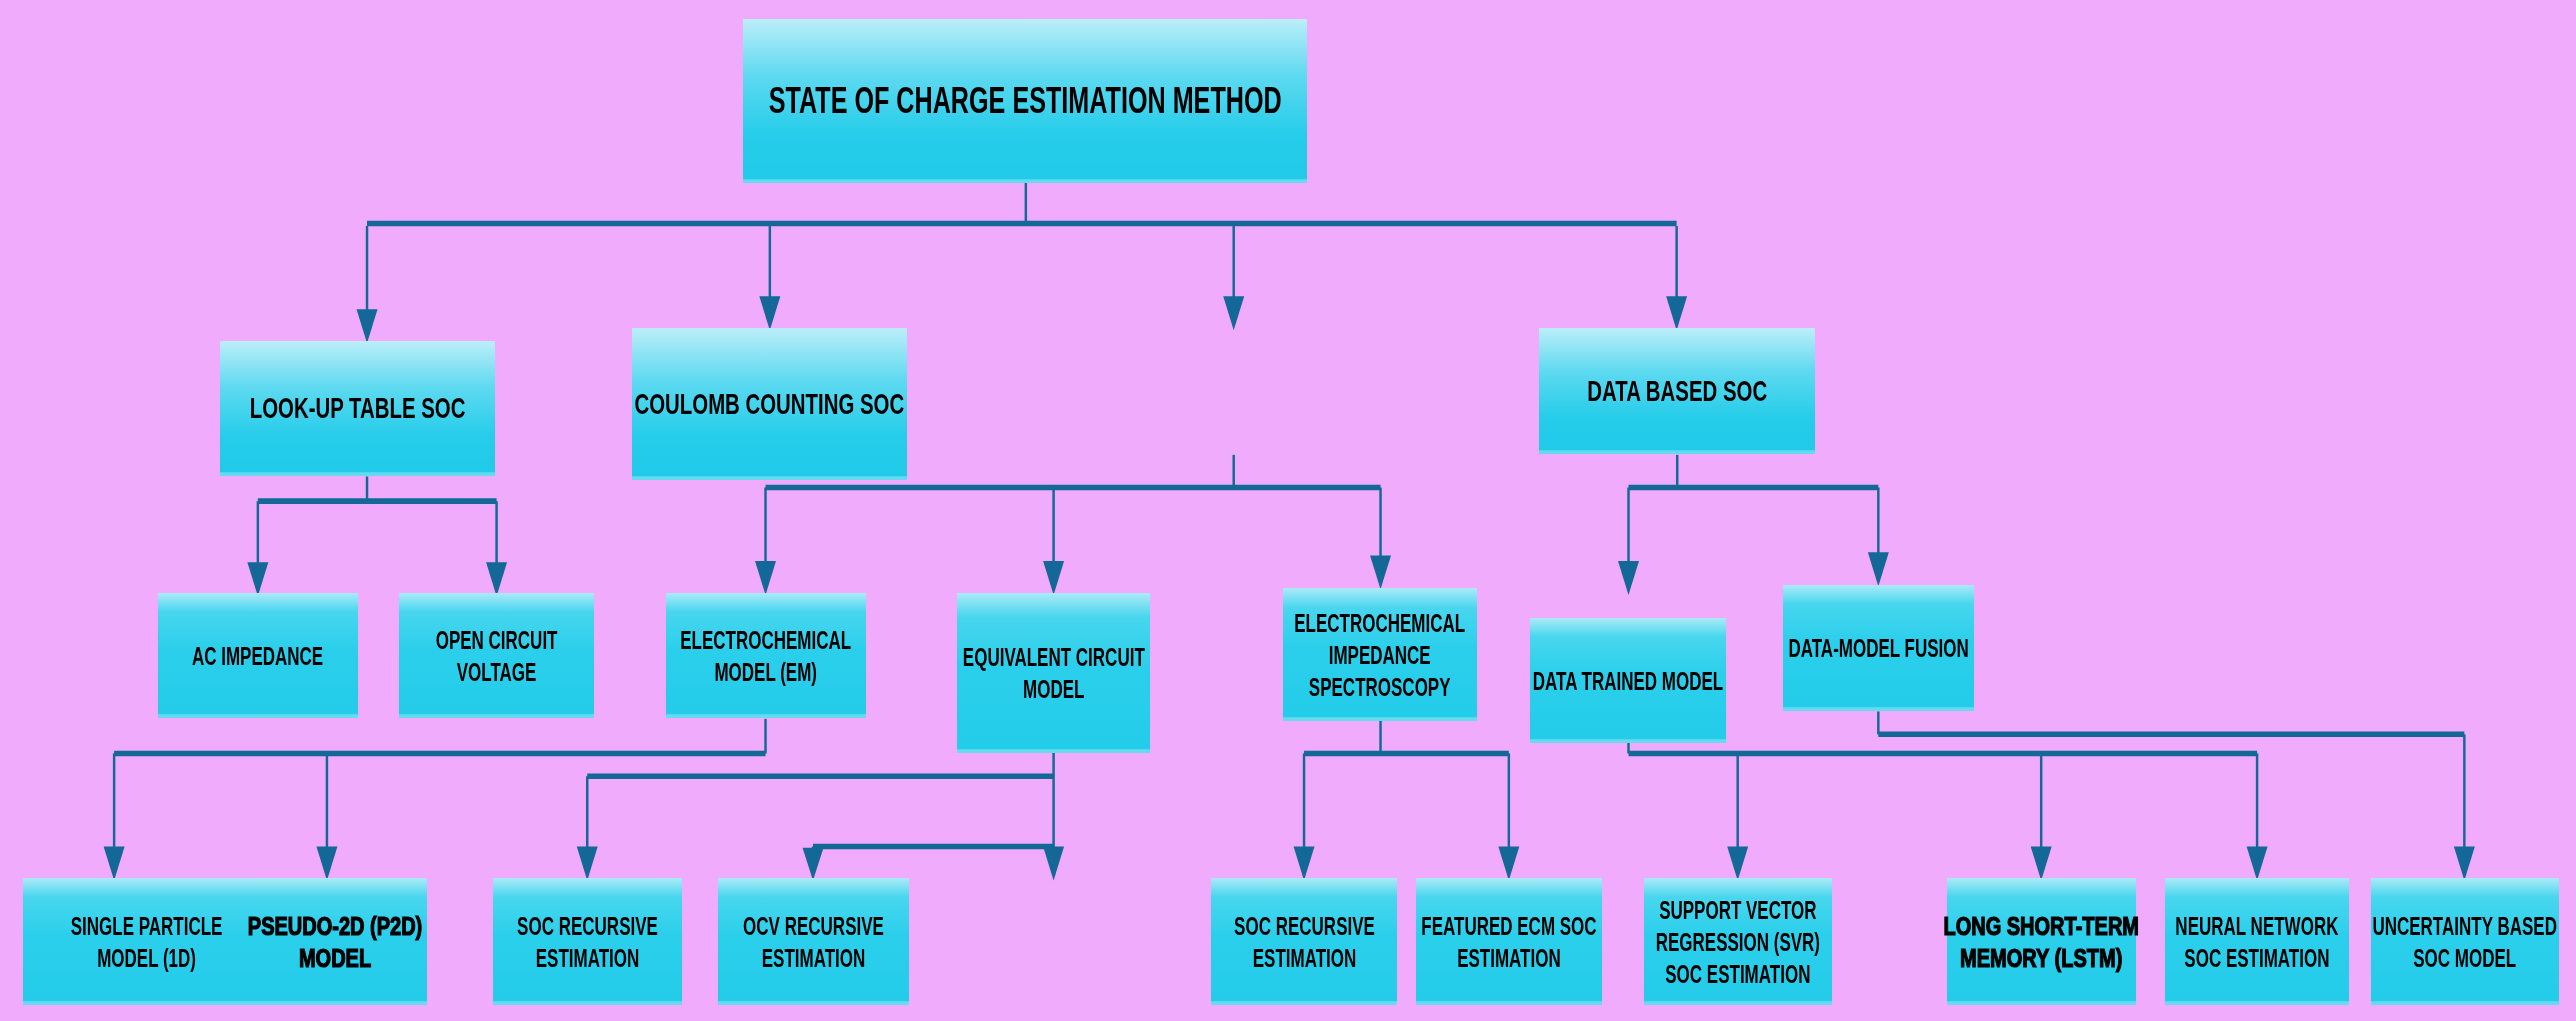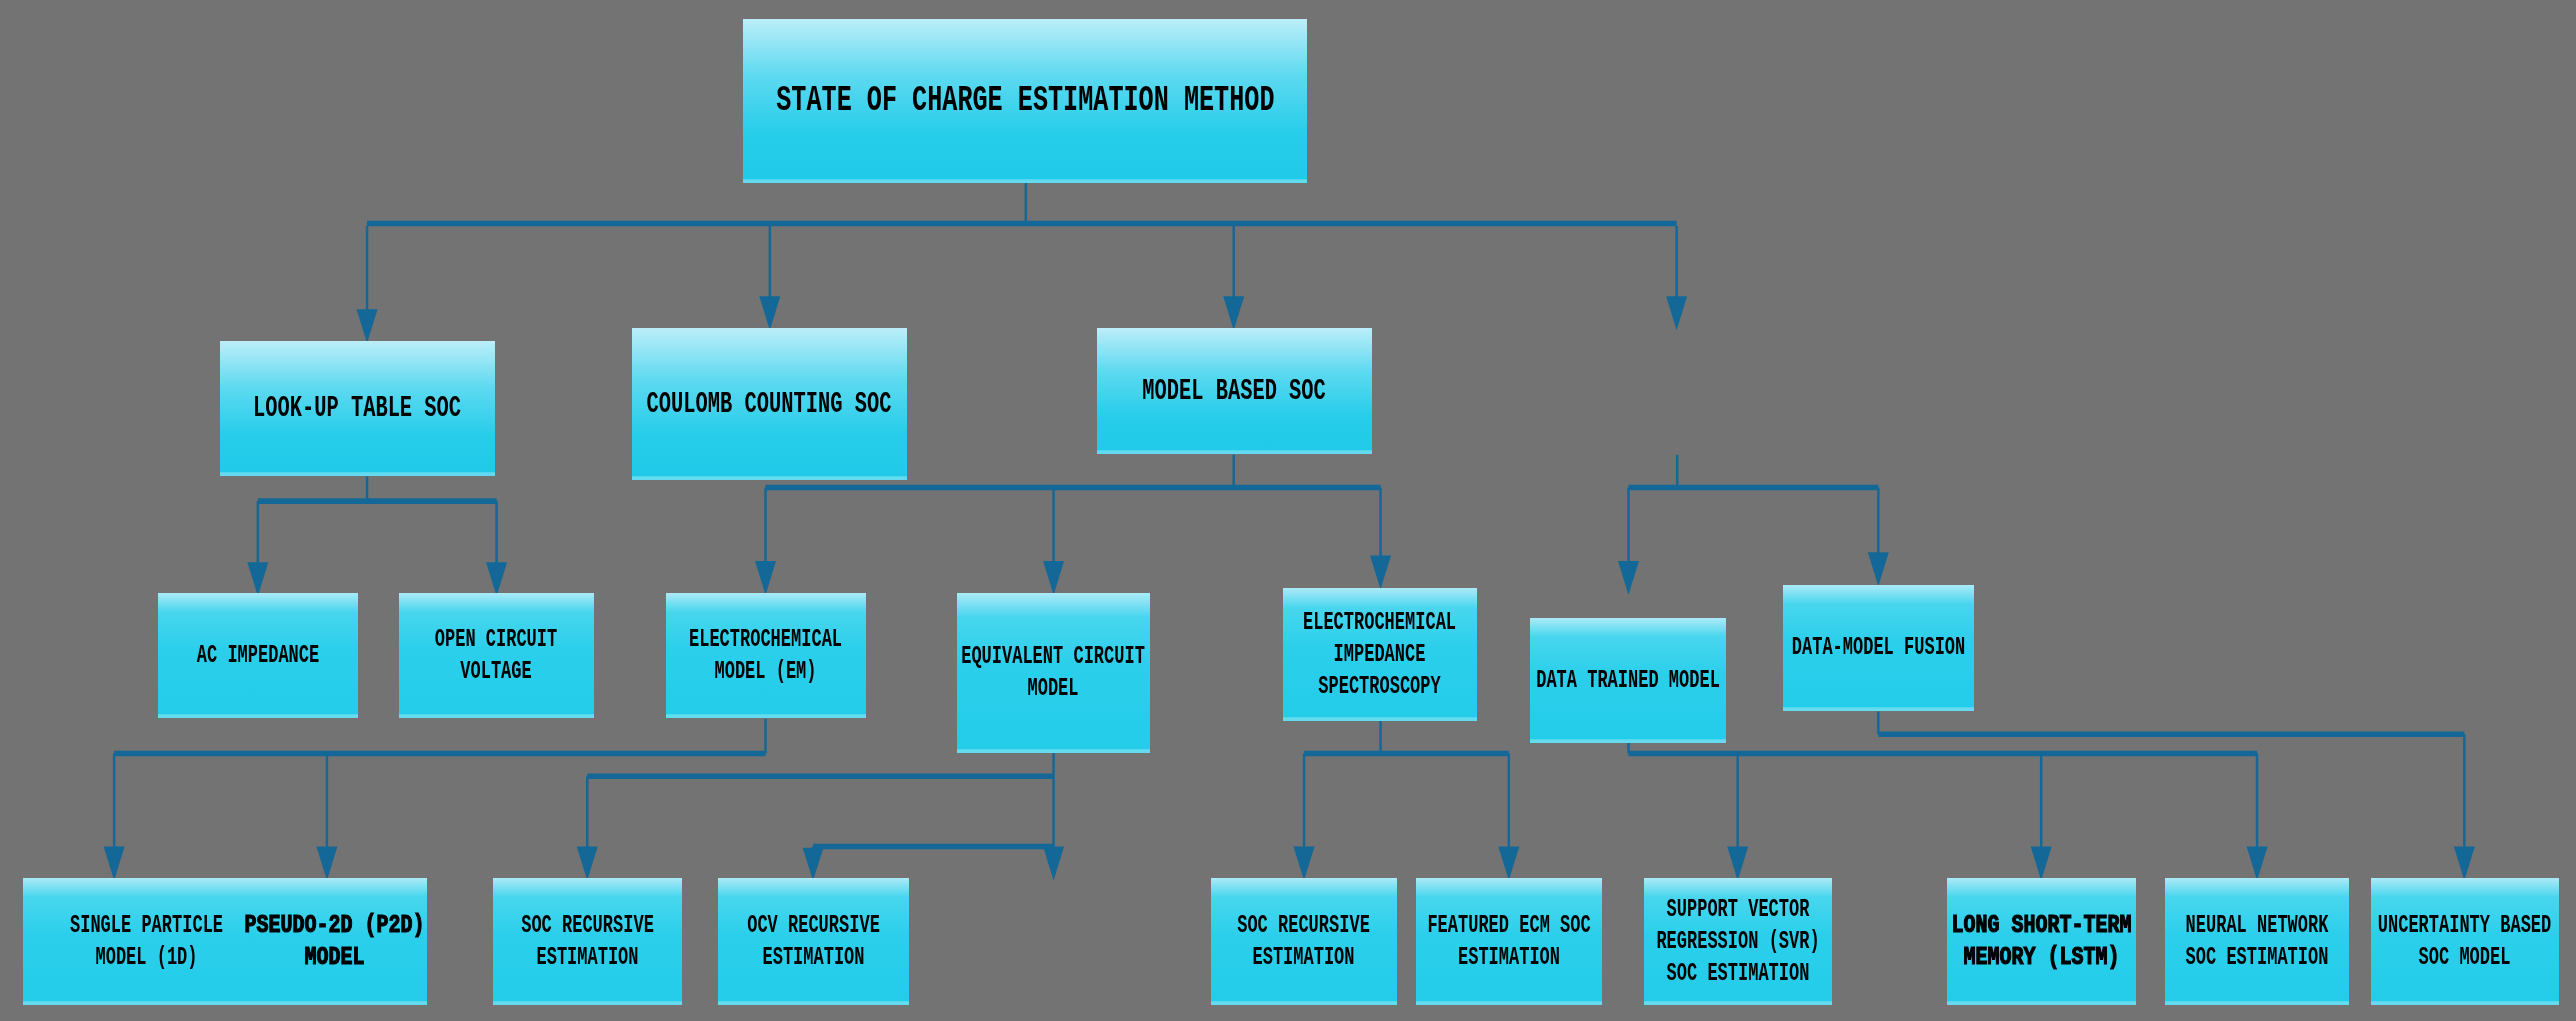--- a/index.html
+++ b/index.html
@@ -1,20 +1,20 @@
 <!DOCTYPE html>
 <html style="font-size:10px"><head>
 <meta charset="utf-8">
 <style>
   html,body { margin:0; padding:0; background:#ffffff; }
   .canvas {
     position:relative;
     width:2576px; height:1022px;
-    background:#737373;
-    font-family:Liberation Mono, monospace;
+    background:#f0abfc;
+    font-family:Liberation Sans, sans-serif;
     overflow:hidden;
   }
   svg.wires { position:absolute; left:0; top:0; z-index:1; }
   .node {
     position:absolute;
     z-index:2;
     display:flex; align-items:center; justify-content:center;
     background:linear-gradient(180deg,#bceef9 0%,#5cd9f0 35%,#27cdea 70%,#1fcae8 100%);
     box-shadow: inset 0 -3.7px 0 rgba(255,255,255,0.30);
     color:#000;
@@ -127,22 +127,22 @@
   <div class="node l1" style="left:743px;top:18.5px;width:564px;height:164px;">
     <div class="label">STATE OF CHARGE ESTIMATION METHOD</div>
   </div>
 
   <div class="node l2" style="left:220px;top:341px;width:275px;height:135px;">
     <div class="label">LOOK-UP TABLE SOC</div>
   </div>
   <div class="node l2" style="left:632px;top:328px;width:275px;height:152px;">
     <div class="label">COULOMB COUNTING SOC</div>
   </div>
-  <div class="node l2" style="left:1097px;top:328px;width:275px;height:126px;">
-    <div class="label">MODEL BASED SOC</div>
+  <div class="node l2" style="left:1539px;top:328px;width:276px;height:126px;">
+    <div class="label">DATA BASED SOC</div>
   </div>
 
   <div class="node small l3" style="left:158px;top:593px;width:200px;height:125px;">
     <div class="label">AC IMPEDANCE</div>
   </div>
   <div class="node small l3" style="left:399px;top:593px;width:195px;height:125px;">
     <div class="label">OPEN CIRCUIT
 VOLTAGE</div>
   </div>
   <div class="node small l3" style="left:666px;top:593px;width:200px;height:125px;">

